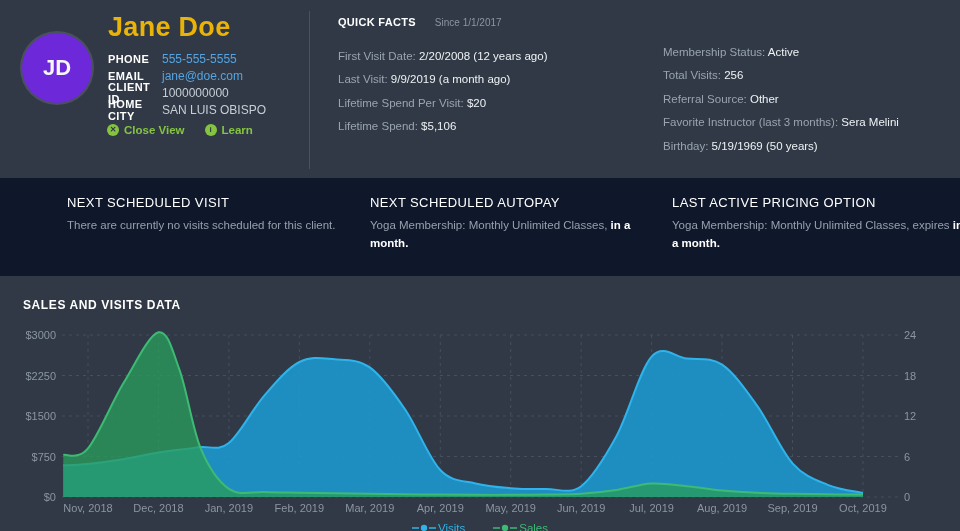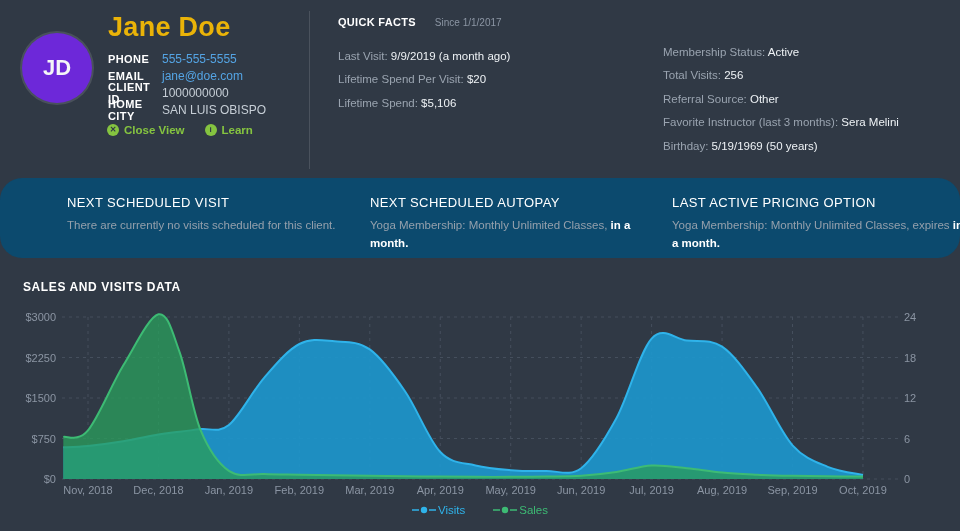--- a/index.html
+++ b/index.html
@@ -49,21 +49,21 @@
   .qf-title { font-weight:700; color:#fff; letter-spacing:.3px; }
   .qf-sub { color:#8b95a3; font-size:10px; margin-left:19px; font-weight:400; }
   .facts { position:absolute; font-size:11.5px; }
   .fact { line-height:23.4px; white-space:nowrap; }
   .fact .fl { color:#9aa4b0; }
   .fact .fv { color:#eef2f5; }
   .facts.left  { left:338px; top:45px; }
   .facts.right { left:663px; top:41px; }
 
   
-  .band { position:relative; height:80px; background:#0c4a6e;border-radius:22px; }
+  .band { position:relative; height:98px; background:#0f172a; }
   .card { position:absolute; top:17px; }
   .card h3 { margin:0 0 7px; font-size:13px; font-weight:400; letter-spacing:.4px; color:#fff; }
   .card p { margin:0; font-size:11.5px; line-height:1.55; color:#95a0ac; }
   .card p b { color:#fff; font-weight:700; }
   .card.c1 { left:67px;  width:290px; }
   .card.c2 { left:370px; width:296px; }
   .card.c3 { left:672px; width:292px; }
 
   
   .chart-sec { position:relative; height:194px; background:#303945; }
@@ -119,20 +119,21 @@
     </a>
   </div>
 
   <div class="vdivider"></div>
 
   <div class="qf-head">
     <span class="qf-title">QUICK FACTS</span><span class="qf-sub">Since 1/1/2017</span>
   </div>
 
   <div class="facts left">
+    <div class="fact"><span class="fl">First Visit Date: </span><span class="fv">2/20/2008 (12 years ago)</span></div>
     <div class="fact"><span class="fl">Last Visit: </span><span class="fv">9/9/2019 (a month ago)</span></div>
     <div class="fact"><span class="fl">Lifetime Spend Per Visit: </span><span class="fv">$20</span></div>
     <div class="fact"><span class="fl">Lifetime Spend: </span><span class="fv">$5,106</span></div>
   </div>
 
   <div class="facts right">
     <div class="fact"><span class="fl">Membership Status: </span><span class="fv">Active</span></div>
     <div class="fact"><span class="fl">Total Visits: </span><span class="fv">256</span></div>
     <div class="fact"><span class="fl">Referral Source: </span><span class="fv">Other</span></div>
     <div class="fact"><span class="fl">Favorite Instructor (last 3 months): </span><span class="fv">Sera Melini</span></div>

